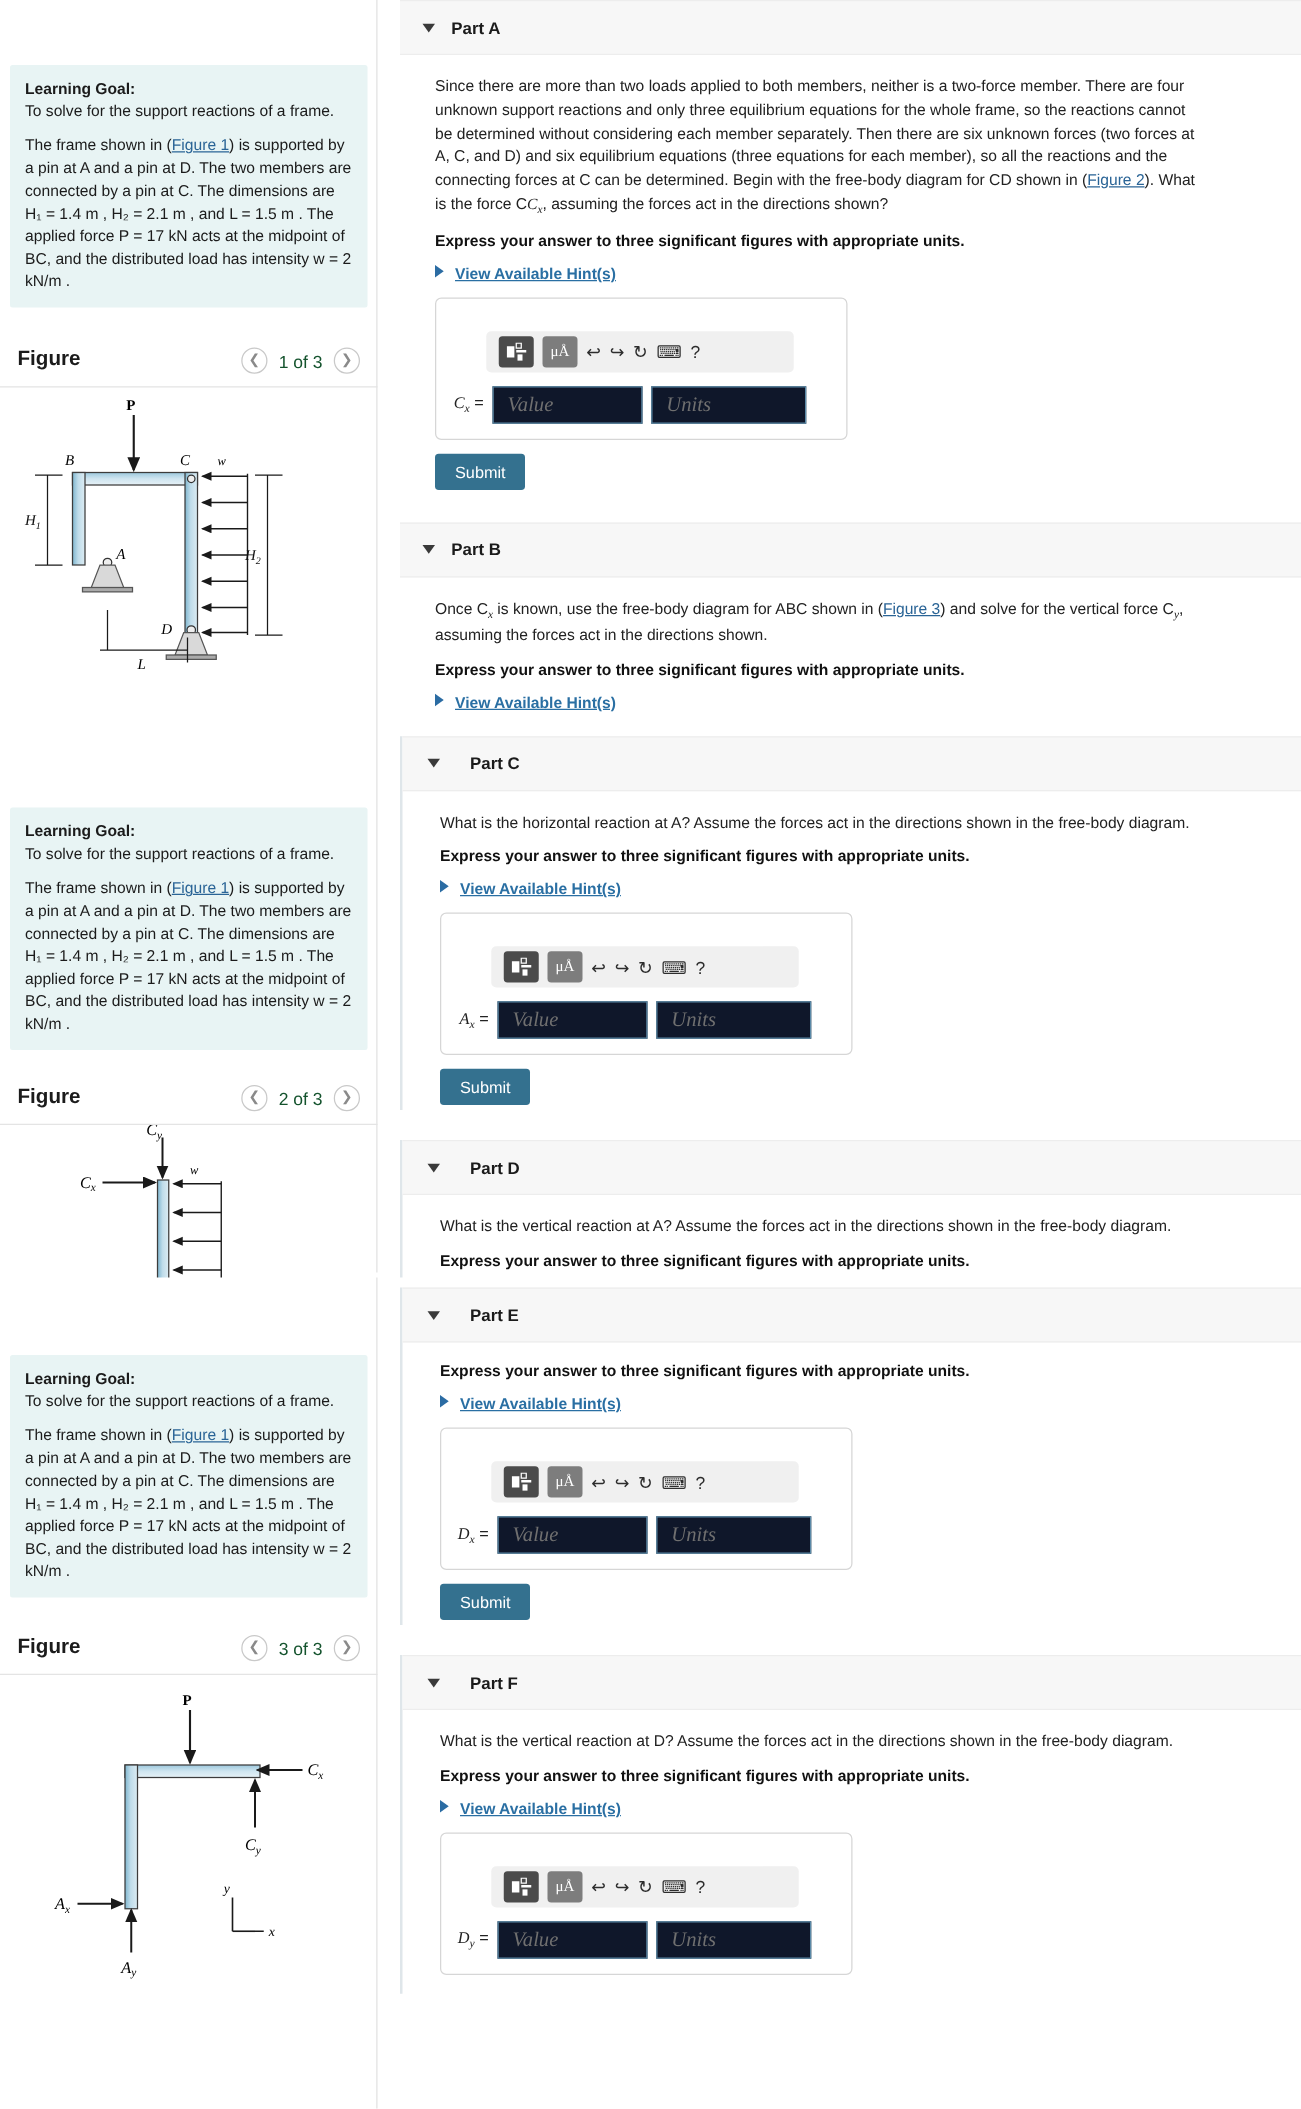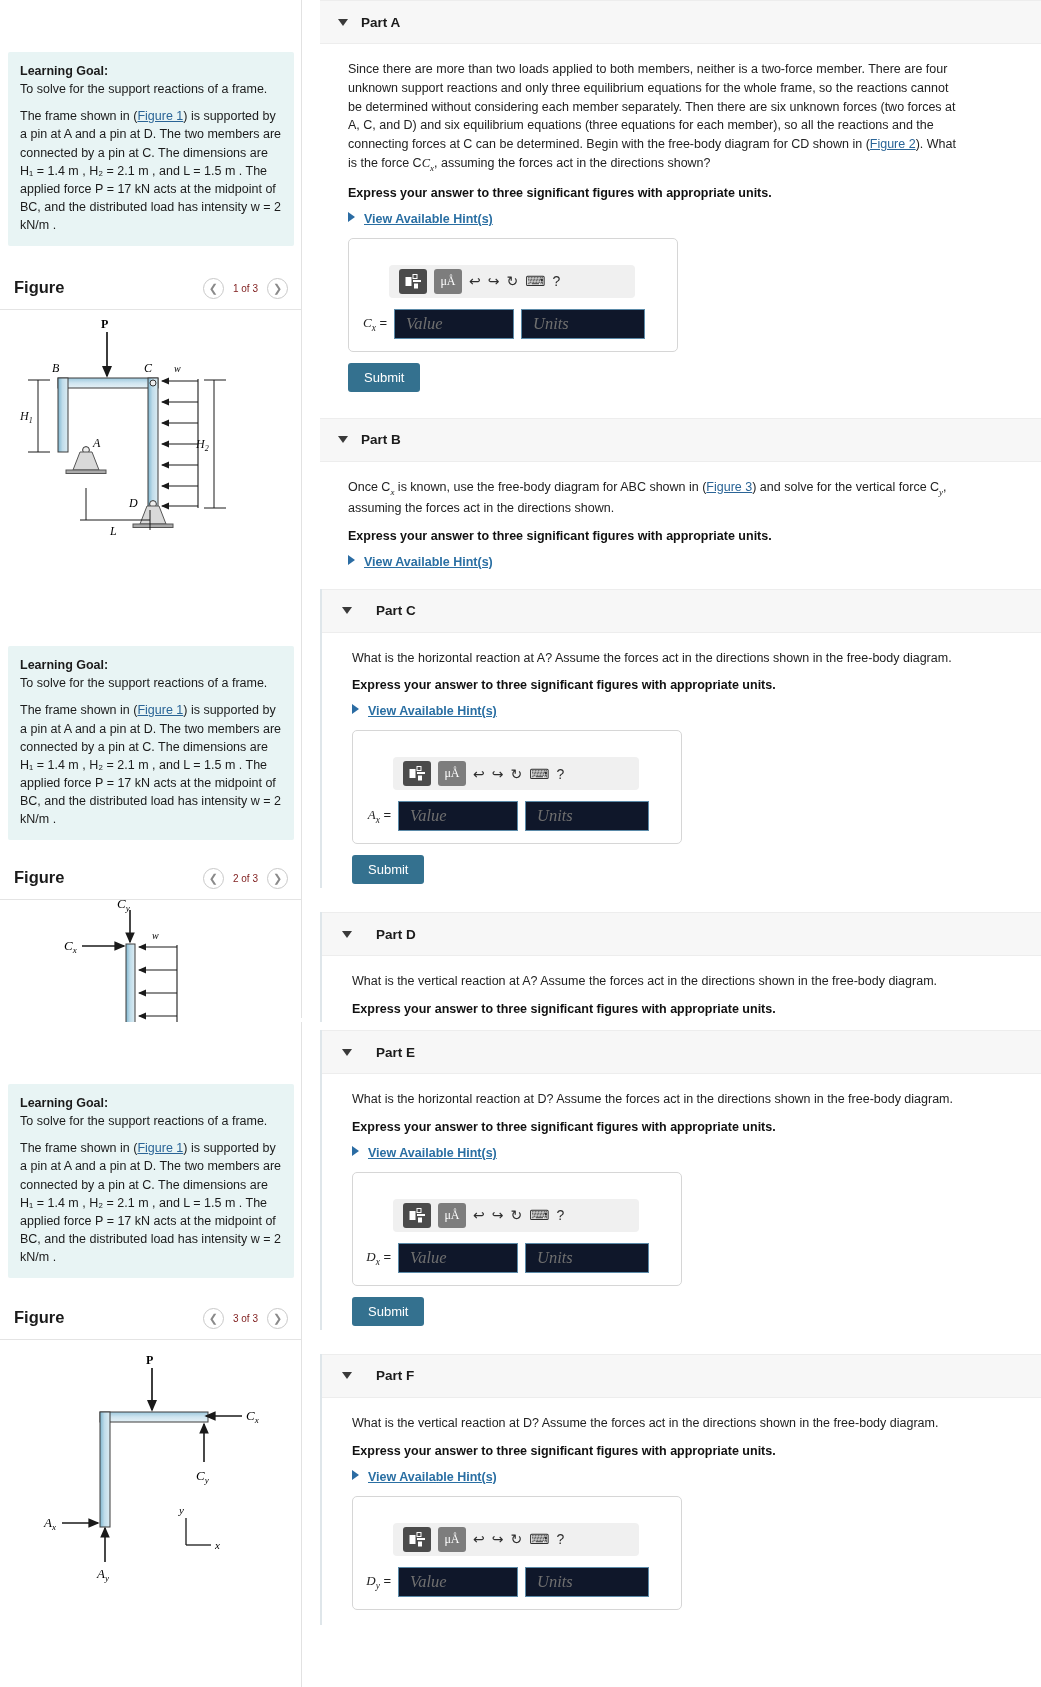--- a/index.html
+++ b/index.html
@@ -39,21 +39,21 @@
     padding:14px 14px 10px 14px; border-bottom:1px solid #e4e4e4;
   }
   .figbar h3 { margin:0; font-size:16.5px; font-weight:bold; color:#1b1b1b; }
   .navgrp { display:flex; align-items:center; gap:9px; }
   .navbtn {
     width:21px; height:21px; border-radius:50%;
     border:1px solid #c9c9c9; background:#fff;
     display:flex; align-items:center; justify-content:center;
     color:#8a8a8a; font-size:11px; line-height:1;
   }
-  .navcount { font-size:10px; color:#7f1d1d; }
+  .navcount { font-size:14px; color:#14532d; }
 
   .figwrap { position:relative; width:302px; }
 
   
   .rightcol { position:absolute; left:320px; top:0; width:721px; }
   .partHdr {
     background:#f7f7f7; border-top:1px solid #ededed; border-bottom:1px solid #ededed;
     height:44px; display:flex; align-items:center; gap:13px;
     padding-left:18px;
   }
@@ -431,21 +431,20 @@
   </div>
 
   <div class="rightcol">
 
     <div class="nest" style="margin-top:8px">
       <div class="partHdr">
         <span class="caret"></span>
         <span class="ttl">Part E</span>
       </div>
       <div class="partBody">
-        <p class="qtext">What is the horizontal reaction at D? Assume the forces act in the directions shown in the free-body diagram.</p>
         <p class="strongline">Express your answer to three significant figures with appropriate units.</p>
         <div class="hintrow">
           <span class="hintcaret"></span>
           <a class="hintlink" href="#">View Available Hint(s)</a>
         </div>
         <div class="ansbox">
           <div class="toolbar">
             <div class="tbtn dark">
               <svg width="17" height="15" viewBox="0 0 17 15">
                   <rect x="0.5" y="3" width="6" height="9" fill="#fff"></rect>

